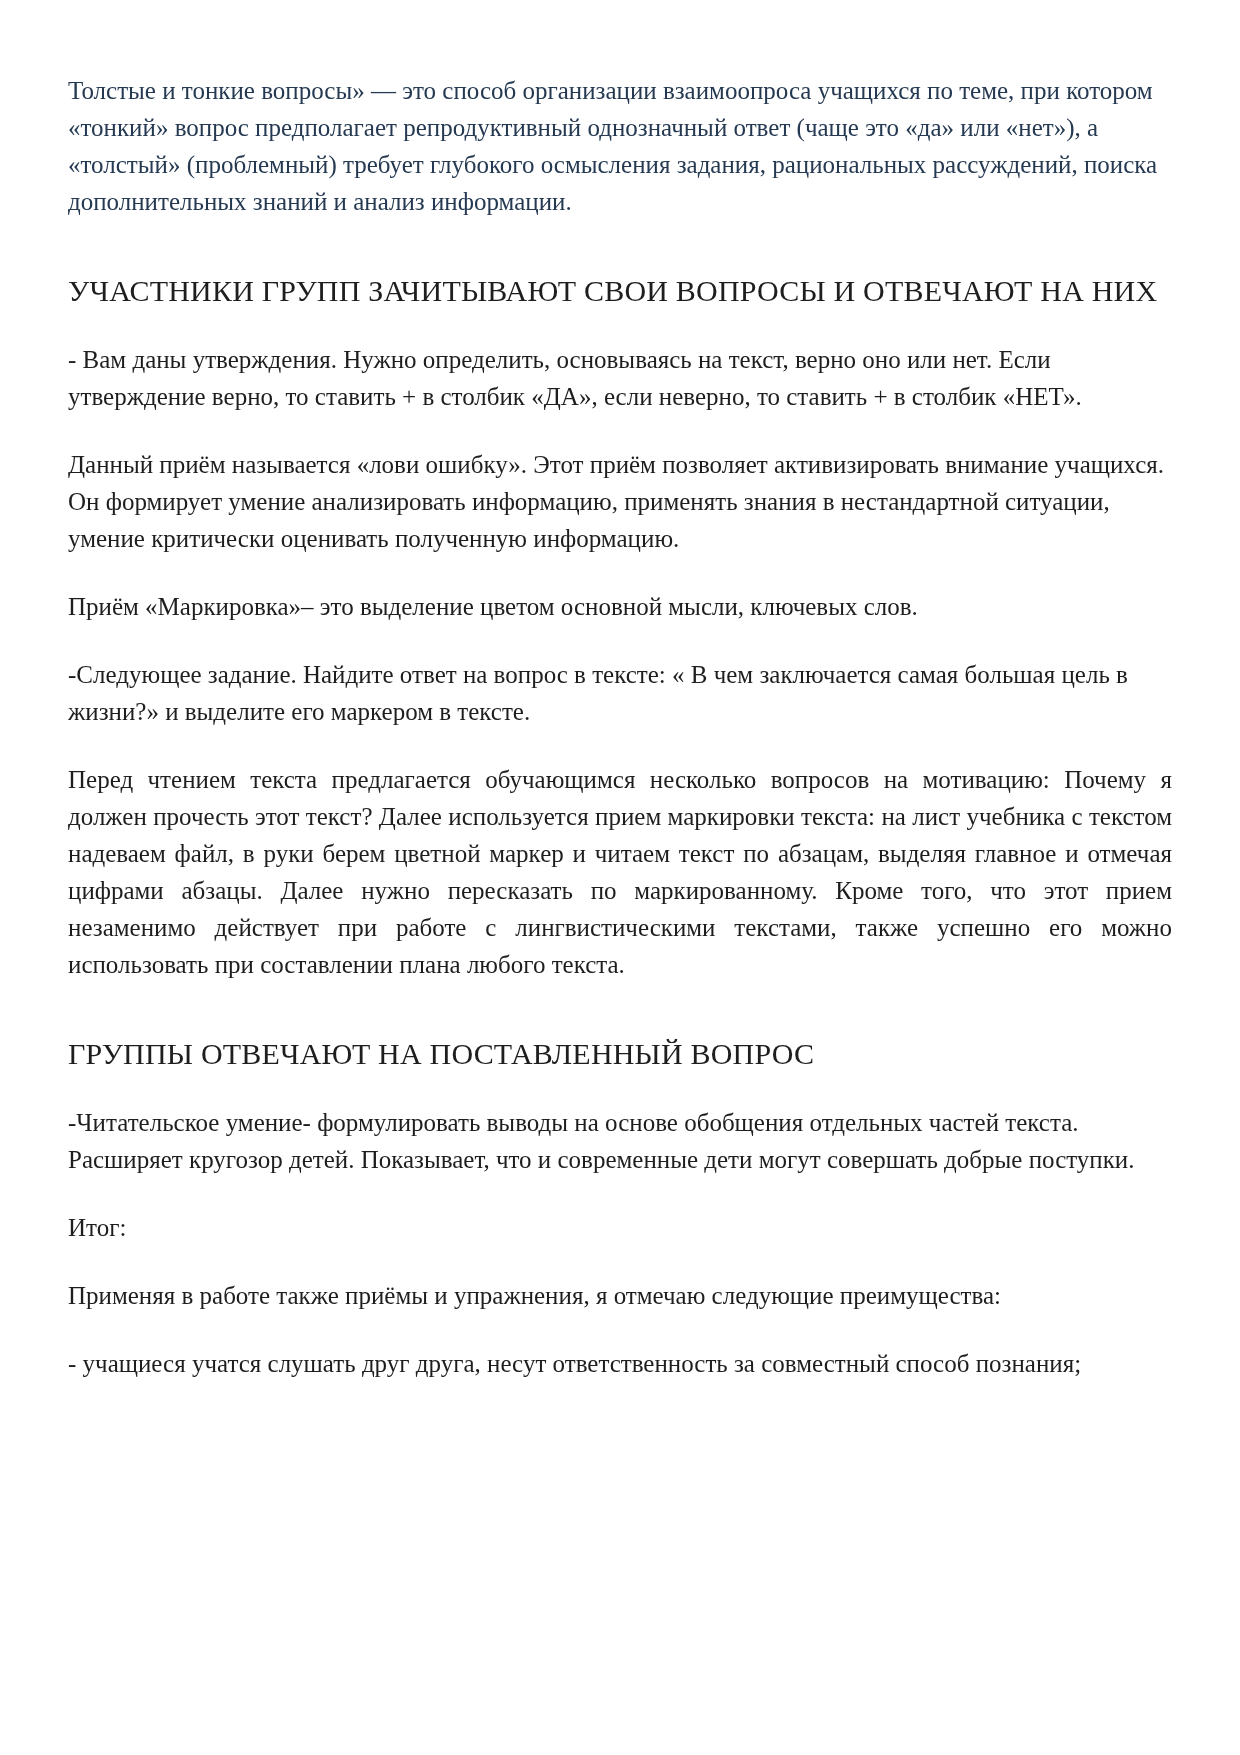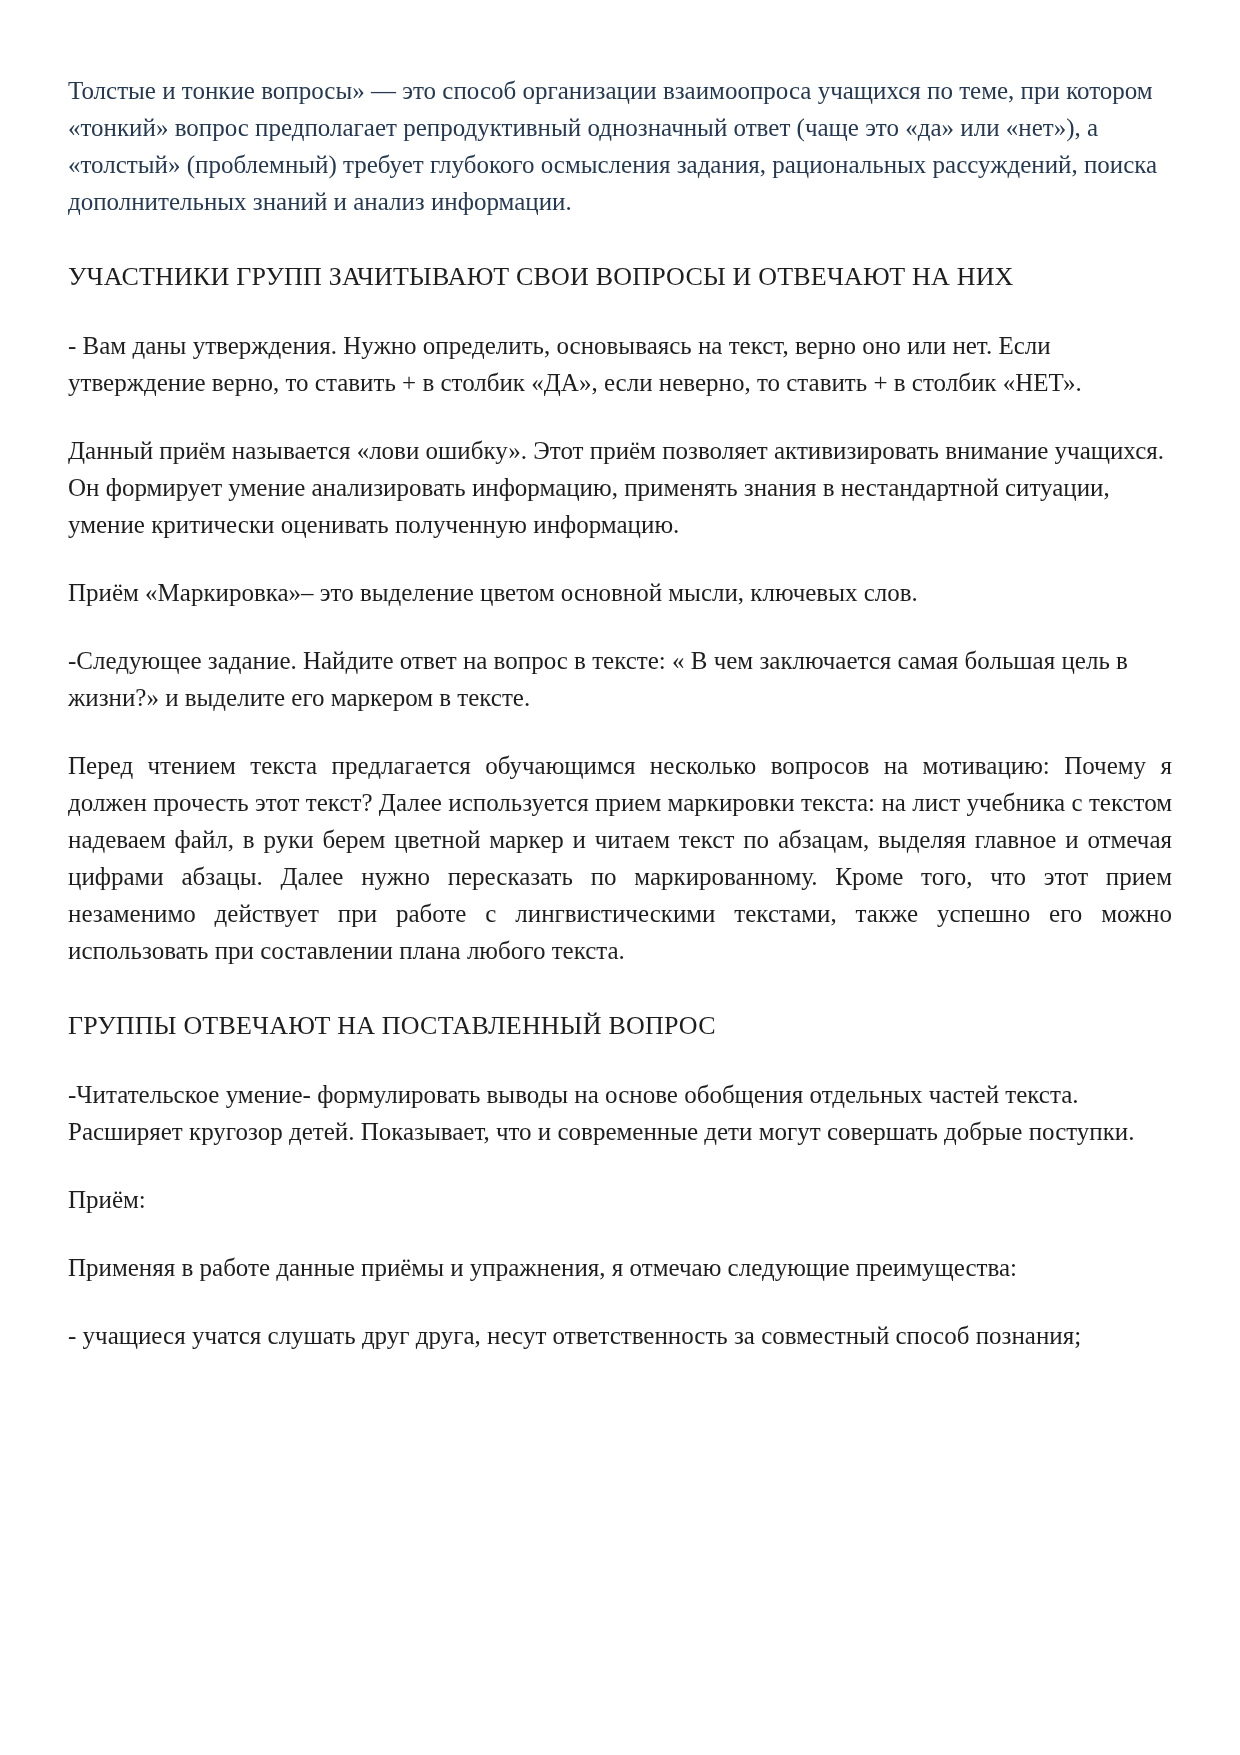--- a/index.html
+++ b/index.html
@@ -28,40 +28,40 @@
   }
   .doc p.navy {
     color: var(--intro-color, #253a52);
   }
   .doc p.justified {
     text-align: justify;
   }
   .doc h2.heading {
     font-family: inherit;
     font-weight: 400;
-    font-size: 26px;
+    font-size: 30px;
     line-height: 39px;
     letter-spacing: 0.2px;
-    margin: 37px 0 31px 0;
+    margin: 51px 0 31px 0;
     color: var(--body-color, #1e1e1e);
   }
   .doc .italic {
   }
 </style>
 </head>
 <body style="background: rgb(255, 255, 255);">
 
 <main class="page">
   <article class="doc" id="doc">
       <p class="para navy">Толстые и тонкие вопросы» — это способ организации взаимоопроса учащихся по теме, при котором «тонкий» вопрос предполагает репродуктивный однозначный ответ (чаще это «да» или «нет»), а «толстый» (проблемный) требует глубокого осмысления задания, рациональных рассуждений, поиска дополнительных знаний и анализ информации.</p>
       <h2 class="heading">УЧАСТНИКИ ГРУПП ЗАЧИТЫВАЮТ СВОИ ВОПРОСЫ И ОТВЕЧАЮТ НА НИХ</h2>
       <p class="para">- Вам даны утверждения. Нужно определить, основываясь на текст, верно оно или нет. Если утверждение верно, то ставить + в столбик «ДА», если неверно, то ставить + в столбик «НЕТ».</p>
       <p class="para">Данный приём называется «лови ошибку». Этот приём позволяет активизировать внимание учащихся. Он формирует умение анализировать информацию, применять знания в нестандартной ситуации, умение критически оценивать полученную информацию.</p>
       <p class="para">Приём «Маркировка»– это выделение цветом основной мысли, ключевых слов.</p>
       <p class="para">-Следующее задание. Найдите ответ на вопрос в тексте: « В чем заключается самая большая цель в жизни?» и выделите его маркером в тексте.</p>
       <p class="para justified"><span class="regular">Перед чтением текста предлагается обучающимся несколько вопросов на мотивацию: Почему я должен прочесть этот текст? Далее используется прием </span><span class="italic">маркировки текста</span><span class="regular">: на лист учебника с текстом надеваем файл, в руки берем цветной маркер и читаем текст по абзацам, выделяя главное и отмечая цифрами абзацы. Далее нужно пересказать по маркированному. Кроме того, что этот прием незаменимо действует при работе с лингвистическими текстами, также успешно его можно использовать при составлении плана любого текста.</span></p>
       <h2 class="heading">ГРУППЫ ОТВЕЧАЮТ НА ПОСТАВЛЕННЫЙ ВОПРОС</h2>
       <p class="para">-Читательское умение- формулировать выводы на основе обобщения отдельных частей текста. Расширяет кругозор детей. Показывает, что и современные дети могут совершать добрые поступки.</p>
-      <p class="para">Приём:</p>
-      <p class="para">Применяя в работе данные приёмы и упражнения, я отмечаю следующие преимущества:</p>
+      <p class="para">Итог:</p>
+      <p class="para">Применяя в работе также приёмы и упражнения, я отмечаю следующие преимущества:</p>
       <p class="para">- учащиеся учатся слушать друг друга, несут ответственность за совместный способ познания;</p>
     </article>
 </main>
 
 </body></html>

